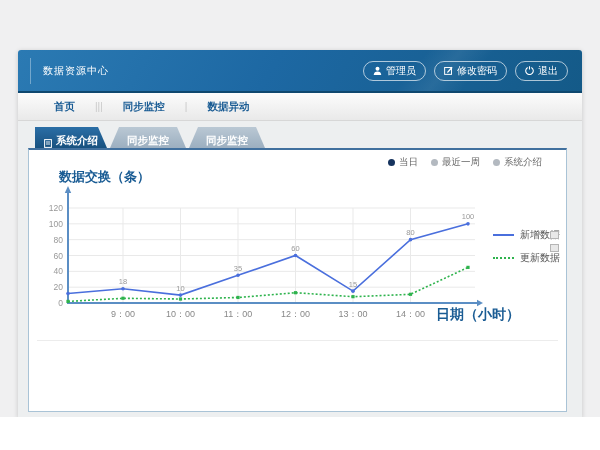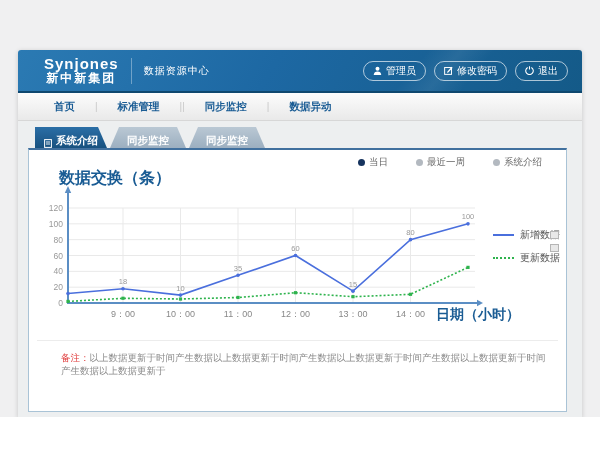--- a/index.html
+++ b/index.html
@@ -78,26 +78,26 @@
   .tab-icon svg { display:block; }
 
   
   .panel {
     position:absolute; left:10px; top:98px; width:539px; height:264px;
     background:#fff;
     border:1px solid #a9c3d6; border-top:2px solid #41709e;
   }
   .chart-svg { position:absolute; left:0; top:0; width:537px; height:200px; }
 
-  .period-group { position:absolute; top:6px; right:24px; display:flex; gap:28px; align-items:flex-start; }
+  .period-group { position:absolute; top:6px; right:24px; display:flex; gap:13px; align-items:flex-start; }
   .period-item { display:flex; align-items:center; gap:4px; font-size:9.5px; color:#666; cursor:pointer; }
   .radio-dot { width:7px; height:7px; border-radius:50%; background:#b3b9c0; }
   .radio-dot.on { background:#16335e; }
 
-  .y-title { position:absolute; left:30px; top:18px; font-size:16px; font-weight:bold; color:#1a5c94; }
+  .y-title { position:absolute; left:30px; top:18px; font-size:13px; font-weight:bold; color:#1a5c94; }
   .x-title { position:absolute; left:407px; top:156px; font-size:14px; font-weight:bold; color:#1a5c94; }
 
   .legend { position:absolute; left:464px; top:78px; display:flex; flex-direction:column; gap:9px; }
   .legend-row { display:flex; align-items:center; gap:6px; font-size:10px; color:#555; }
   .legend-line { width:21px; height:0; }
   .legend-line.solid { border-top:2px solid #4a6fdd; }
   .legend-line.dotted { border-top:2px dotted #2eb34d; }
 
   .toolbox { position:absolute; left:521px; top:81px; display:flex; flex-direction:column; gap:5px; }
   .tool-icon { width:9px; height:8px; border:1px solid #b5b5b5; background:#e8e8e8; cursor:pointer; }
@@ -105,24 +105,20 @@
   .panel-divider { position:absolute; left:8px; top:190px; width:521px; height:1px; background:#ececec; }
   .note { position:absolute; left:32px; top:201px; right:16px; font-size:9.5px; line-height:1.4; color:#8b8b8b; }
   .note .note-label { color:#e03a3a; }
 </style>
 </head>
 <body>
 
 <div class="window">
 
   <div class="header">
-    <div class="logo">
-      <div class="logo-en">Synjones</div>
-      <div class="logo-cn">新中新集团</div>
-    </div>
     <div class="header-divider"></div>
     <div class="app-title">数据资源中心</div>
 
     <div class="header-actions">
       <button class="hbtn">
         <span>
           <svg width="9" height="9" viewBox="0 0 10 10">
               <circle cx="5" cy="3" r="2.2" fill="#fff"></circle>
               <path d="M0.8 10 Q1.2 6.2 5 6.2 Q8.8 6.2 9.2 10 Z" fill="#fff"></path>
             </svg>
@@ -146,21 +142,20 @@
             </svg>
         </span>
         <span>退出</span>
       </button>
     </div>
   </div>
 
   <div class="nav">
     <span class="nav-item">首页</span>
     <span class="nav-sep">|</span>
-    <span class="nav-item">标准管理</span>
     <span class="nav-sep">|</span>
     <span class="nav-sep">|</span>
     <span class="nav-item">同步监控</span>
     <span class="nav-sep">|</span>
     <span class="nav-item">数据异动</span>
   </div>
 
   <div class="tabs">
     <div class="tab active">
       <span class="tab-icon">
@@ -269,20 +264,17 @@
       </div>
     </div>
 
     <div class="toolbox">
       <span class="tool-icon"></span>
       <span class="tool-icon"></span>
     </div>
 
     <div class="panel-divider"></div>
 
-    <div class="note">
-      <span class="note-label">备注：</span><span>以上数据更新于时间产生数据以上数据更新于时间产生数据以上数据更新于时间产生数据以上数据更新于时间产生数据以上数据更新于</span>
-    </div>
   </div>
 
 </div>
 
 <div class="bottom-strip"></div>
 
 </body></html>

